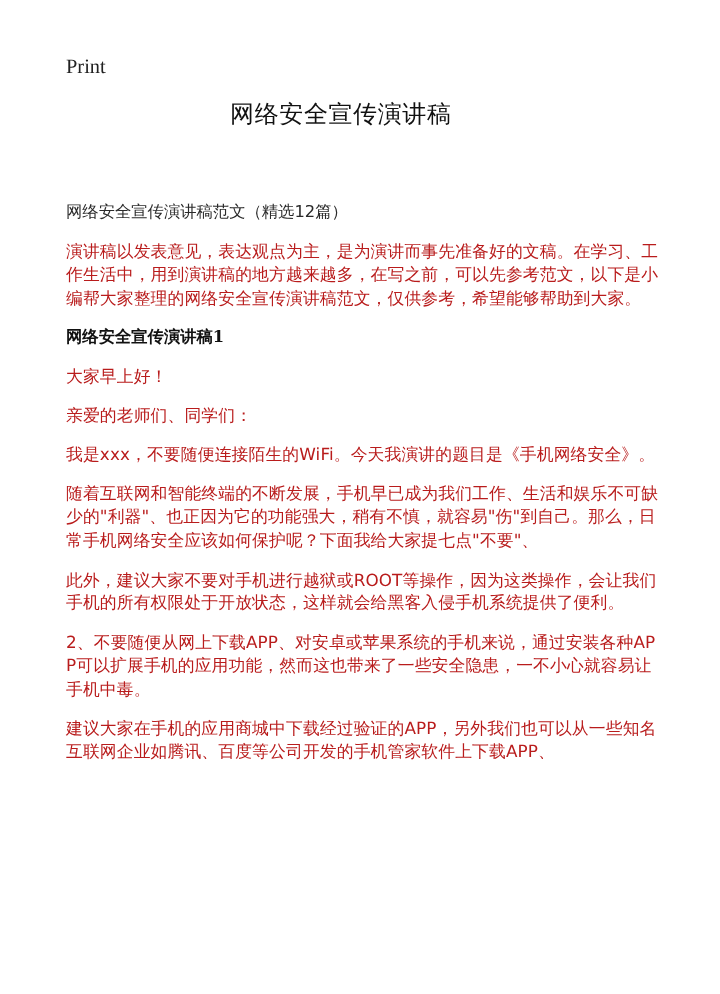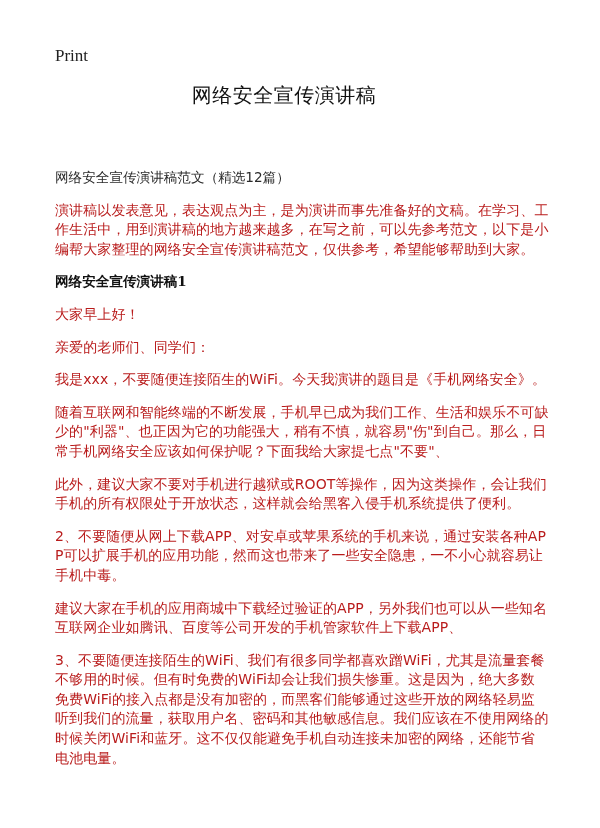--- a/index.html
+++ b/index.html
@@ -39,14 +39,13 @@
   <p class="subtitle">网络安全宣传演讲稿范文（精选12篇）</p>
   <p class="para">演讲稿以发表意见，表达观点为主，是为演讲而事先准备好的文稿。在学习、工作生活中，用到演讲稿的地方越来越多，在写之前，可以先参考范文，以下是小编帮大家整理的网络安全宣传演讲稿范文，仅供参考，希望能够帮助到大家。</p>
   <h2 class="section-heading">网络安全宣传演讲稿1</h2>
   <p class="para">大家早上好！</p>
   <p class="para">亲爱的老师们、同学们：</p>
   <p class="para">我是xxx，不要随便连接陌生的WiFi。今天我演讲的题目是《手机网络安全》。</p>
   <p class="para">随着互联网和智能终端的不断发展，手机早已成为我们工作、生活和娱乐不可缺少的"利器"、也正因为它的功能强大，稍有不慎，就容易"伤"到自己。那么，日常手机网络安全应该如何保护呢？下面我给大家提七点"不要"、</p>
   <p class="para">此外，建议大家不要对手机进行越狱或ROOT等操作，因为这类操作，会让我们手机的所有权限处于开放状态，这样就会给黑客入侵手机系统提供了便利。</p>
   <p class="para">2、不要随便从网上下载APP、对安卓或苹果系统的手机来说，通过安装各种APP可以扩展手机的应用功能，然而这也带来了一些安全隐患，一不小心就容易让手机中毒。</p>
   <p class="para">建议大家在手机的应用商城中下载经过验证的APP，另外我们也可以从一些知名互联网企业如腾讯、百度等公司开发的手机管家软件上下载APP、</p>
-  <p class="para">3、不要随便连接陌生的WiFi、我们有很多同学都喜欢蹭WiFi，尤其是流量套餐不够用的时候。但有时免费的WiFi却会让我们损失惨重。这是因为，绝大多数免费WiFi的接入点都是没有加密的，而黑客们能够通过这些开放的网络轻易监听到我们的流量，获取用户名、密码和其他敏感信息。我们应该在不使用网络的时候关闭WiFi和蓝牙。这不仅仅能避免手机自动连接未加密的网络，还能节省电池电量。</p>
 </div>
 
 </body></html>

